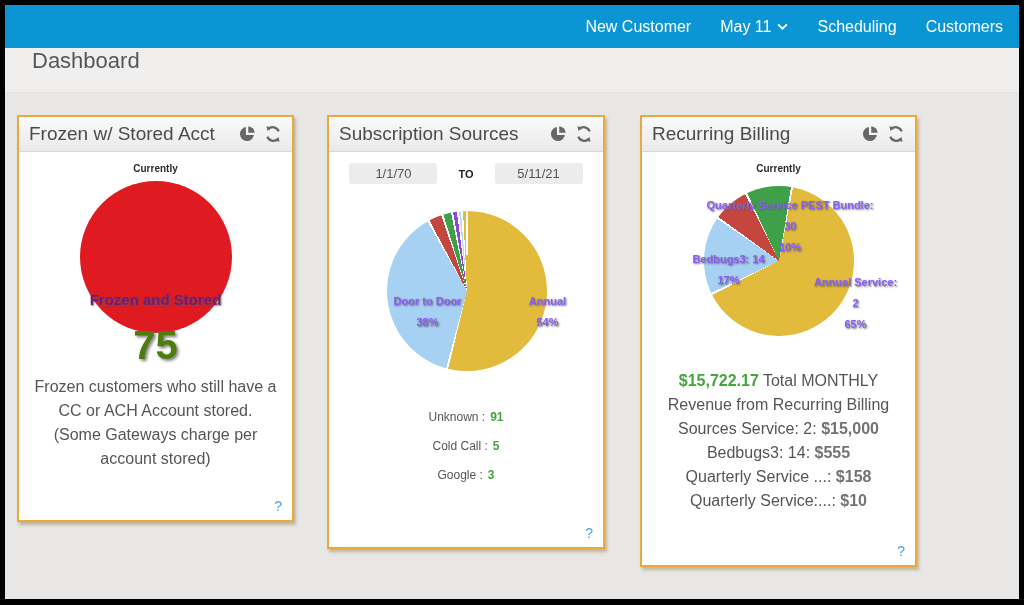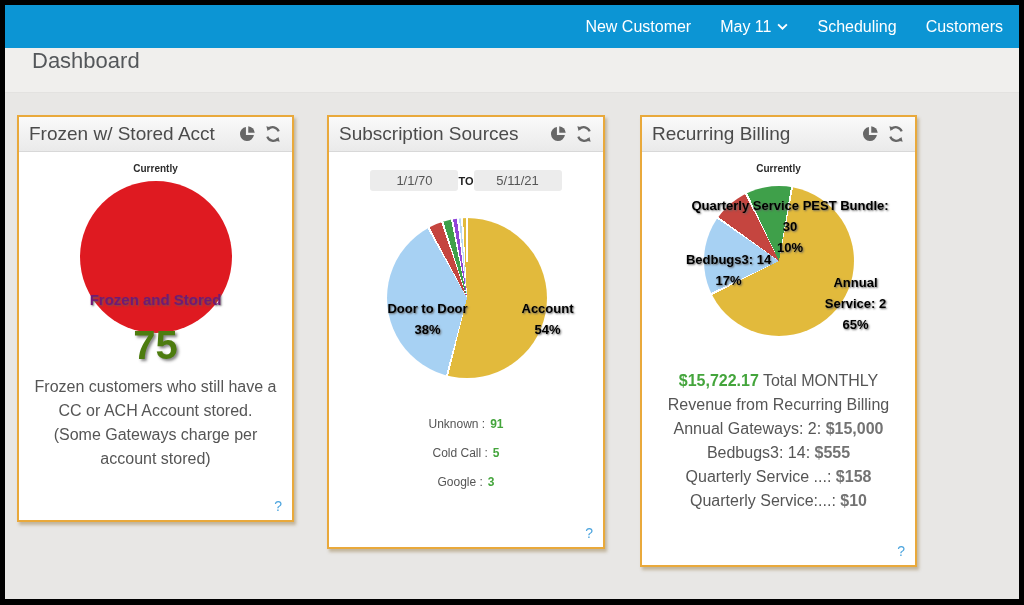--- a/index.html
+++ b/index.html
@@ -32,28 +32,28 @@
   
   .circle-wrap { position:relative; height:180px; margin-top:7px; }
   .red-circle { position:absolute; left:50%; top:0; transform:translateX(-50%); width:152px; height:152px; border-radius:50%; }
   .circle-label { position:absolute; top:110px; width:100%; text-align:center; color:#701a75; font-weight:bold; font-size:15px; text-shadow:1px 1px 2px rgba(90,90,90,.85); }
   .circle-value { position:absolute; top:124px; width:100%; text-align:center; color:#4d7c0f; font-weight:bold; font-size:40px; line-height:1; text-shadow:2px 2px 3px rgba(120,120,120,.9);margin-top:20px; }
   .description { margin-top:14px; padding:0 14px; font-size:16px; line-height:24px; color:#555; text-align:center; }
 
   .help { position:absolute; right:10px; bottom:6px; color:#4da5de; font-size:14px; cursor:pointer; }
 
   
-  .dates { display:flex; justify-content:center; align-items:center; gap:0; margin-top:18px; }
+  .dates { display:flex; justify-content:center; align-items:center; gap:21px; margin-top:11px; }
   .date-pill { width:88px; padding:3px 0; background:#ececec; border-radius:3px; text-align:center; font-size:13px; color:#555; cursor:pointer; }
   .to-label { font-size:11px; font-weight:bold; color:#222; }
   .pie-wrap { position:relative; margin:27px auto 0; width:250px; height:168px; }
   .pie { border-radius:50%; margin:0 auto; cursor:pointer; }
   .pie-160 { width:160px; height:160px; }
   .pie-150 { width:150px; height:150px; }
-  .pie-label { position:absolute; color:#000000; font-weight:bold; font-size:13px; line-height:21px; text-align:center; text-shadow:1px 1px 2px rgba(95,95,95,.9); pointer-events:none; white-space:nowrap;padding-left:23px; }
+  .pie-label { position:absolute; color:#8b5cf6; font-weight:bold; font-size:11px; line-height:21px; text-align:center; text-shadow:1px 1px 2px rgba(95,95,95,.9); pointer-events:none; white-space:nowrap;padding-left:23px; }
   .legend { margin-top:24px; }
   .legend-row { display:flex; justify-content:center; gap:5px; font-size:12px; line-height:29px; color:#555; }
   .legend-val { color:#44a53c; font-weight:bold; }
 
   
   .pie-wrap3 { position:relative; margin-top:12px; height:163px; }
   .lbl-wrap { white-space:normal;text-align:center; }
   .totals { margin-top:20px; font-size:16px; line-height:24px; color:#555; text-align:center; }
   .total-green { color:#44a53c; font-weight:bold; }
   .money { color:#737373; font-weight:bold; }
@@ -134,21 +134,21 @@
         <span class="to-label">TO</span>
         <span class="date-pill">5/11/21</span>
       </div>
       <div class="pie-wrap">
         <div class="pie pie-160" style="margin-left: 46px; background: conic-gradient(rgb(255, 255, 255) 0%, rgb(255, 255, 255) 0.22%, rgb(226, 186, 60) 0.22%, rgb(226, 186, 60) 53.78%, rgb(255, 255, 255) 53.78%, rgb(255, 255, 255) 54%, rgb(255, 255, 255) 54%, rgb(255, 255, 255) 54.22%, rgb(167, 209, 243) 54.22%, rgb(167, 209, 243) 91.78%, rgb(255, 255, 255) 91.78%, rgb(255, 255, 255) 92%, rgb(255, 255, 255) 92%, rgb(255, 255, 255) 92.22%, rgb(197, 69, 63) 92.22%, rgb(197, 69, 63) 94.78%, rgb(255, 255, 255) 94.78%, rgb(255, 255, 255) 95%, rgb(255, 255, 255) 95%, rgb(255, 255, 255) 95.22%, rgb(63, 160, 74) 95.22%, rgb(63, 160, 74) 96.78%, rgb(255, 255, 255) 96.78%, rgb(255, 255, 255) 97%, rgb(255, 255, 255) 97%, rgb(255, 255, 255) 97.22%, rgb(145, 70, 216) 97.22%, rgb(145, 70, 216) 97.98%, rgb(255, 255, 255) 97.98%, rgb(255, 255, 255) 98.2%, rgb(255, 255, 255) 98.2%, rgb(255, 255, 255) 98.42%, rgb(185, 217, 242) 98.42%, rgb(185, 217, 242) 98.78%, rgb(255, 255, 255) 98.78%, rgb(255, 255, 255) 99%, rgb(255, 255, 255) 99%, rgb(255, 255, 255) 99.22%, rgb(226, 186, 60) 99.22%, rgb(226, 186, 60) 99.78%, rgb(255, 255, 255) 99.78%, rgb(255, 255, 255) 100%);"></div>
         <div class="pie-label" style="left:0; top:80px; width:150px;">
           <span style="display:block">Door to Door</span>
           <span style="display:block">38%</span>
         </div>
         <div class="pie-label" style="left:125px; top:80px; width:140px;">
-          <span style="display:block">Account</span>
+          <span style="display:block">Annual</span>
           <span style="display:block">54%</span>
         </div>
       </div>
       <div class="legend">
         <div class="legend-row">
           <span>Unknown :</span>
           <span class="legend-val">91</span>
         </div>
         <div class="legend-row">
           <span>Cold Call :</span>
@@ -195,21 +195,21 @@
           <span style="display:block">65%</span>
         </div>
       </div>
       <div class="totals">
         <div>
           <span class="total-green">$15,722.17</span>
           <span>Total MONTHLY</span>
         </div>
         <div>Revenue from Recurring Billing</div>
         <div>
-          <span>Annual Gateways: 2:</span>
+          <span>Sources Service: 2:</span>
           <span class="money">$15,000</span>
         </div>
         <div>
           <span>Bedbugs3: 14:</span>
           <span class="money">$555</span>
         </div>
         <div>
           <span>Quarterly Service ...:</span>
           <span class="money">$158</span>
         </div>

